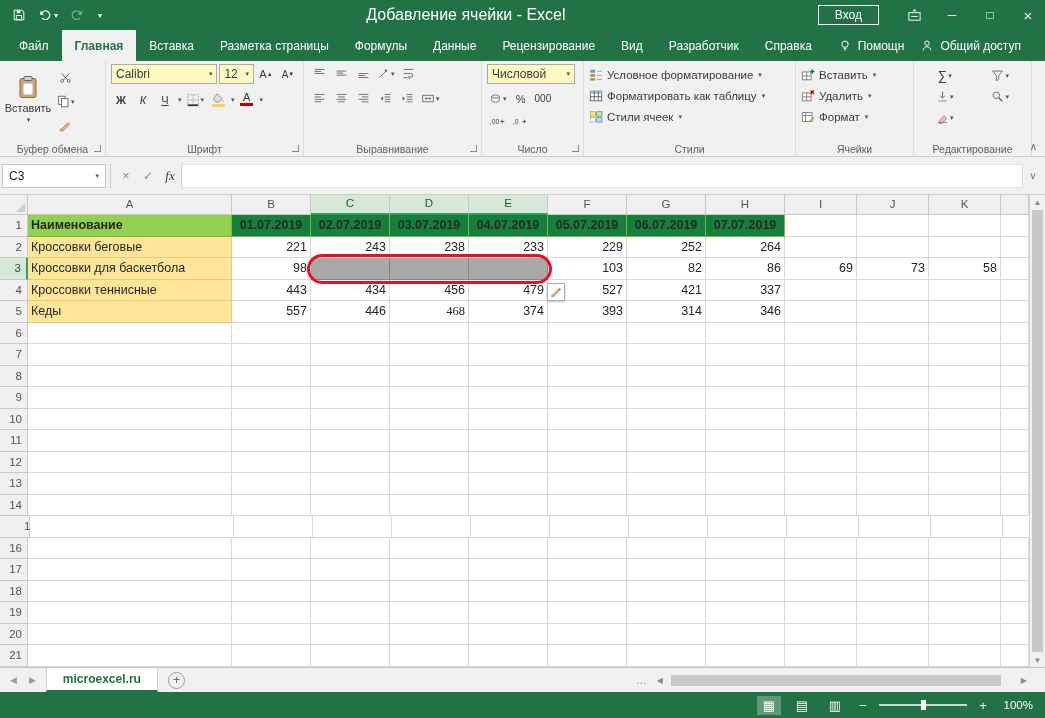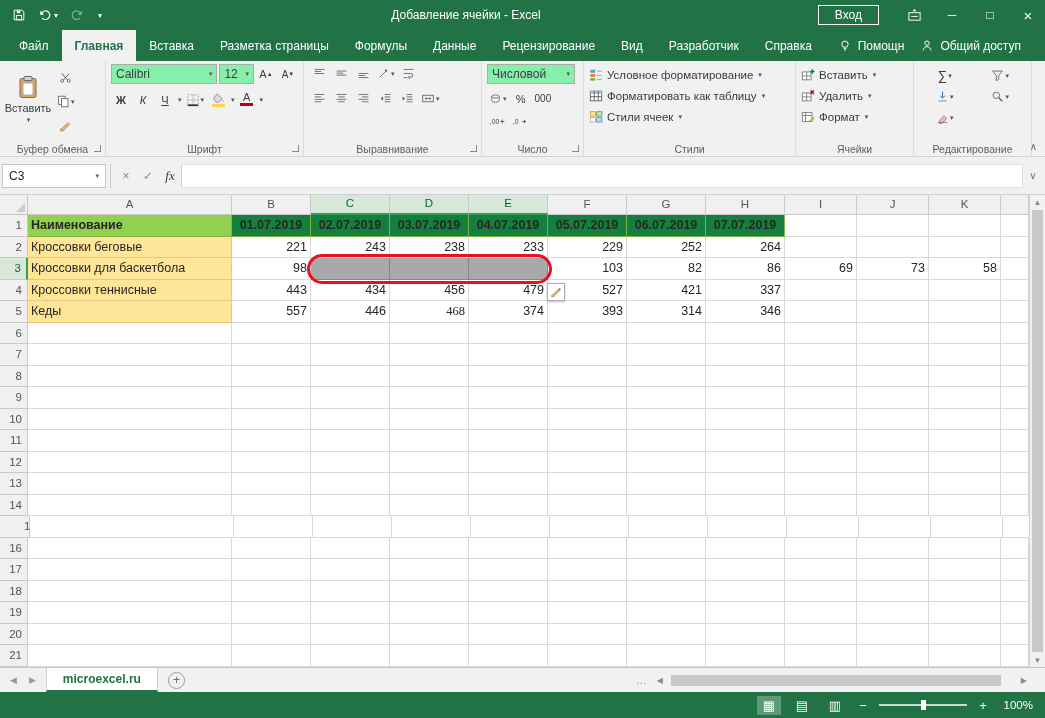--- a/index.html
+++ b/index.html
@@ -6,42 +6,42 @@
   html,body{width:1045px;height:718px;overflow:hidden}
   body{font-family:"Liberation Sans","DejaVu Sans",sans-serif;font-size:12px;background:#fff;color:#262626}
   .app{display:flex;flex-direction:column;width:1045px;height:718px}
 
   
   .titlebar{height:30px;flex:0 0 30px;background:#217346;color:#fff;display:flex;align-items:center}
   .qat{display:flex;align-items:center;gap:12px;padding:0 12px;flex:0 0 auto}
   .qbtn{display:flex;align-items:center;cursor:default}
   .qbtn.dim{opacity:.45}
   .qarr{font-size:8px;margin-left:2px}
-  .win-title{flex:1;text-align:center;font-size:12px;white-space:nowrap;overflow:hidden}
+  .win-title{flex:1;text-align:center;font-size:16px;white-space:nowrap;overflow:hidden}
   .title-right{display:flex;align-items:center;gap:4px;flex:0 0 auto}
   .signin{border:1px solid #fff;padding:2px 16px;font-size:12px;margin-right:14px}
   .winbtn{width:34px;height:30px;display:flex;align-items:center;justify-content:center;font-size:12px}
   .winbtn.close{font-size:15px}
 
   
   .tabbar{height:31px;flex:0 0 31px;background:#217346;display:flex;align-items:stretch;color:#fff;padding-left:6px}
   .rtab{padding:0 13px;display:flex;align-items:center;font-size:12px;white-space:nowrap}
   .rtab.active{background:#f1f1f1;color:#217346;font-weight:bold}
   .tab-extras{margin-left:auto;display:flex;align-items:center;gap:6px;padding-right:14px;font-size:12px}
   .tab-extras .lbl{margin-right:10px;white-space:nowrap}
 
   
   .ribbon{height:96px;flex:0 0 96px;background:#f1f1f1;border-bottom:1px solid #d2d0ce;display:flex;position:relative;font-size:11px;color:#3b3b3b}
   .rgroup{position:relative;border-right:1px solid #dcdcdc;padding:3px 5px 16px 5px;flex:0 0 auto;display:flex;flex-direction:column}
   .grp-label{position:absolute;bottom:1px;left:0;right:0;text-align:center;font-size:10.5px;color:#605e5c;white-space:nowrap}
   .launcher{position:absolute;right:4px;bottom:4px;width:7px;height:7px;border-right:1.4px solid #8a8a8a;border-bottom:1.4px solid #8a8a8a}
   .rrow{display:flex;align-items:center;gap:2px;margin-bottom:2px}
   .ib{min-width:20px;height:19px;display:inline-flex;align-items:center;justify-content:center;padding:0 2px;color:#3b3b3b}
   .arr{font-size:7px;color:#555;margin-left:1px}
-  .combo{background:#86efac;border:1px solid #ababab;height:20px;display:flex;align-items:center;padding:0 4px;font-size:12px}
+  .combo{background:#fef9c3;border:1px solid #ababab;height:20px;display:flex;align-items:center;padding:0 4px;font-size:12px}
   .combo .arr{margin-left:auto}
   .g-clipboard{width:106px}
   .paste-wrap{display:flex;gap:4px}
   .paste{width:46px;height:70px;display:flex;flex-direction:column;align-items:center;justify-content:center;gap:2px;font-size:11px}
   .clip-col{display:flex;flex-direction:column;gap:5px;padding-top:4px}
   .g-font{width:198px}
   .bold-b{font-weight:bold}
   .ital-i{font-style:italic}
   .undl-u{text-decoration:underline}
   .colorbar{display:flex;flex-direction:column;align-items:center;line-height:10px}

